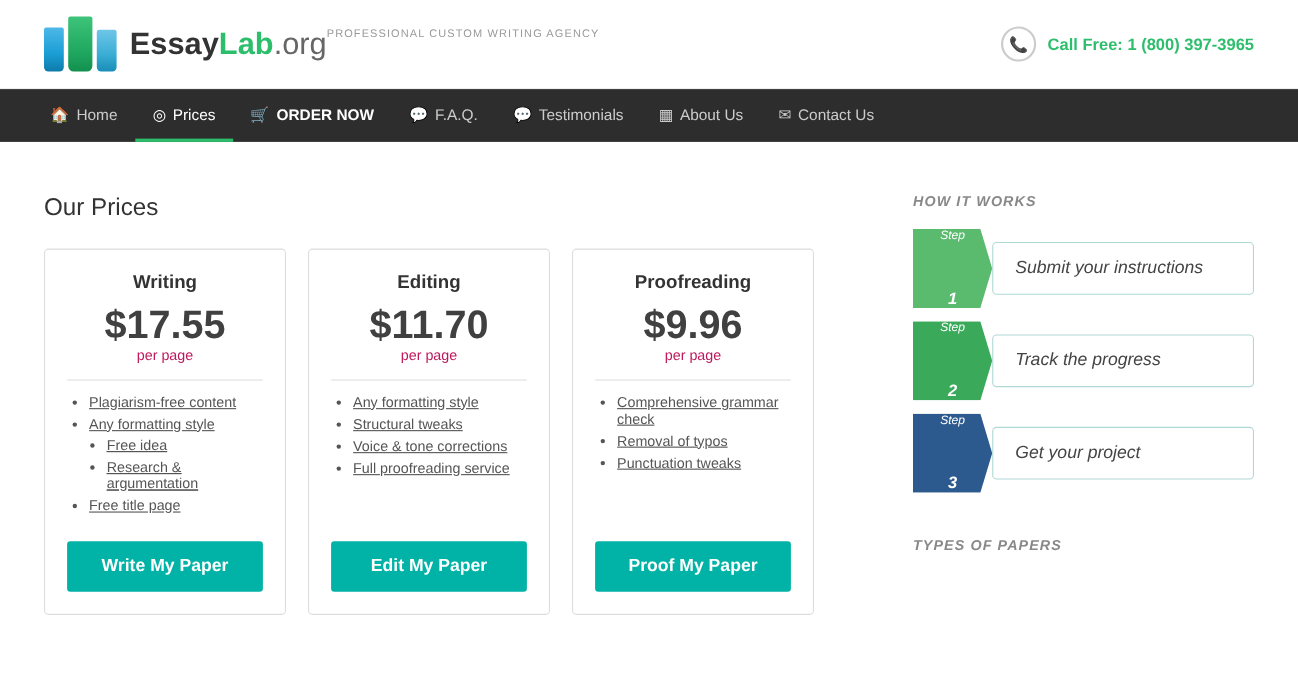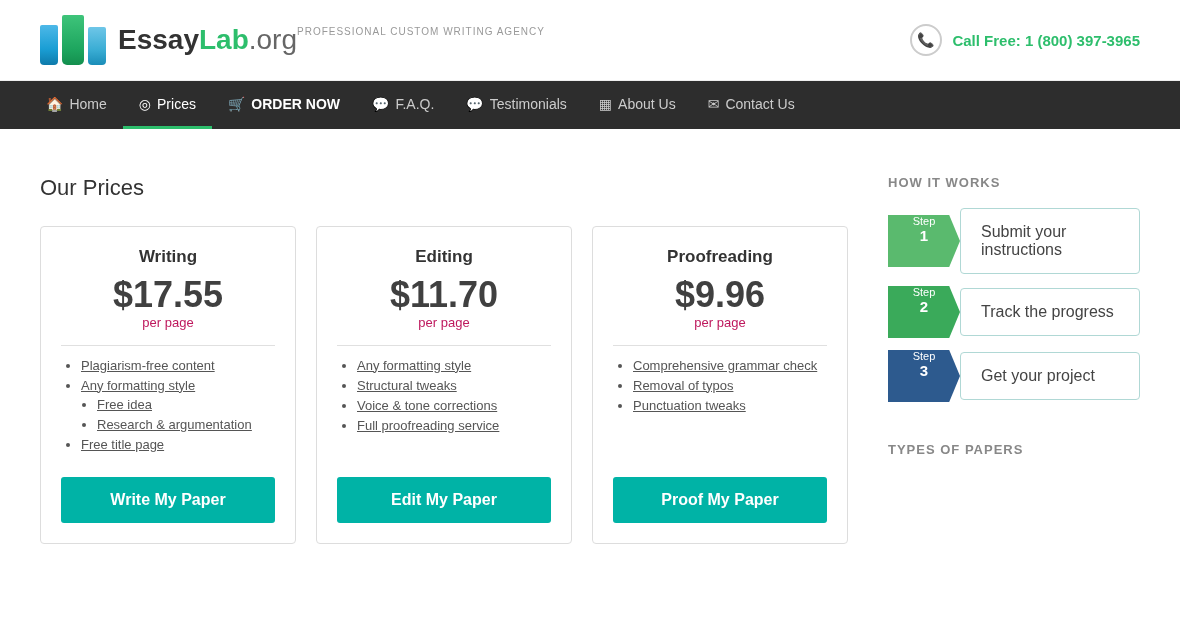--- a/index.html
+++ b/index.html
@@ -107,39 +107,39 @@
     }
     .nav-icon { font-size: 14px; }
 
     
     .main {
       display: flex;
       padding: 46px 40px;
       gap: 40px;
     }
     .left-section { flex: 1; }
-    .right-section { width: 310px; }
+    .right-section { width: 310px; font-style: italic; }
 
     .page-title {
       font-size: 22px;
       font-weight: normal;
       color: #333;
       margin-bottom: 25px;
     }
 
     
     .pricing-cards {
       display: flex;
       gap: 20px;
     }
     .pricing-card {
       border: 1px solid #ddd;
       border-radius: 4px;
       padding: 20px;
-      width: 256px;
+      width: 220px;
       display: flex;
       flex-direction: column;
     }
     .card-title {
       font-size: 17px;
       font-weight: bold;
       text-align: center;
       color: #333;
       margin-bottom: 8px;
     }
@@ -208,23 +208,23 @@
     }
     .step-row {
       display: flex;
       align-items: center;
       gap: 0;
     }
     .step-badge {
       display: flex;
       flex-direction: column;
       align-items: center;
-      justify-content: flex-start;
+      justify-content: space-between;
       width: 72px;
-      height: 52px;
+      height: 72px;
       color: #fff;
       font-size: 13px;
       font-weight: bold;
       position: relative;
       clip-path: polygon(0 0, 85% 0, 100% 50%, 85% 100%, 0 100%);
       flex-shrink: 0;
     }
     .step-badge-1 { background: #5aba6e; }
     .step-badge-2 { background: #3aaa5a; }
     .step-badge-3 { background: #2d5a8e; }

